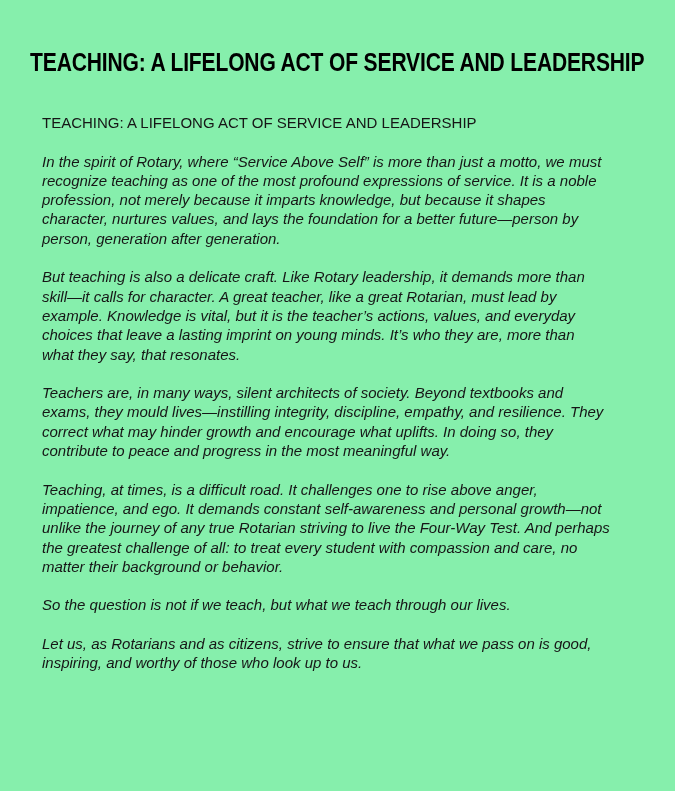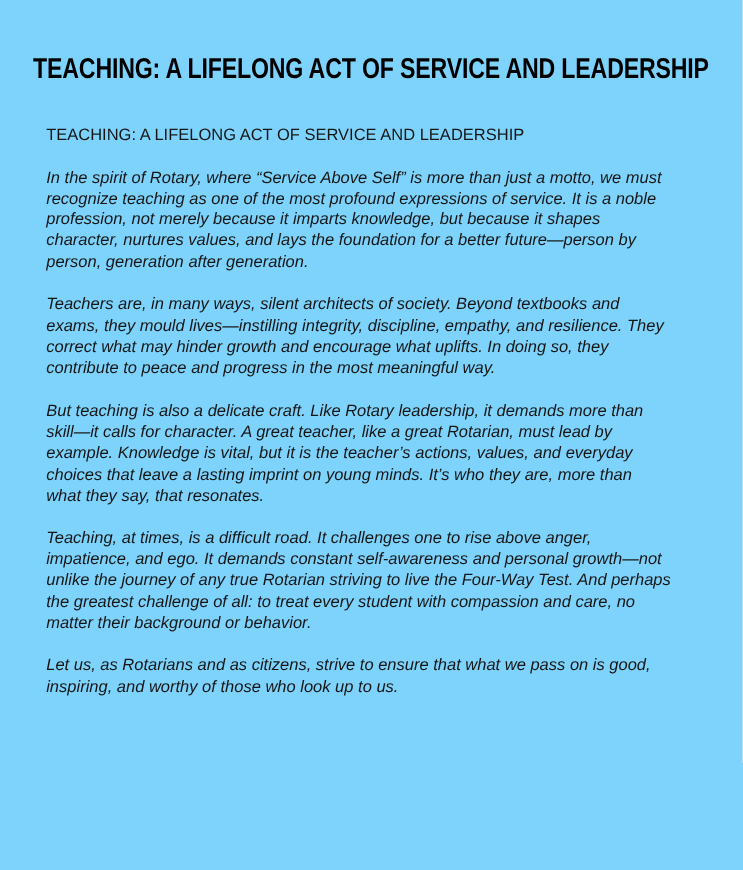--- a/index.html
+++ b/index.html
@@ -8,21 +8,21 @@
   }
   body {
     background: #ffffff;
     font-family: "Liberation Sans", sans-serif;
     color: #161616;
   }
   .page {
     position: relative;
     width: 675px;
     height: 791px;
-    background: #7dd3fc;
+    background: #86efac;
     overflow: hidden;
   }
   .title-wrap {
     display: flex;
     justify-content: center;
     padding-top: 46px;
   }
   .main-title {
     margin: 0;
     font-family: "Liberation Sans", sans-serif;
@@ -69,37 +69,38 @@
   <div class="doc-body">
 
     <p class="doc-heading">TEACHING: A LIFELONG ACT OF SERVICE AND LEADERSHIP</p>
 
     <p class="para">In the spirit of Rotary, where “Service Above Self” is more than just a motto, we must
 recognize teaching as one of the most profound expressions of service. It is a noble
 profession, not merely because it imparts knowledge, but because it shapes
 character, nurtures values, and lays the foundation for a better future—person by
 person, generation after generation.</p>
 
-    <p class="para">Teachers are, in many ways, silent architects of society. Beyond textbooks and
-exams, they mould lives—instilling integrity, discipline, empathy, and resilience. They
-correct what may hinder growth and encourage what uplifts. In doing so, they
-contribute to peace and progress in the most meaningful way.</p>
-
     <p class="para">But teaching is also a delicate craft. Like Rotary leadership, it demands more than
 skill—it calls for character. A great teacher, like a great Rotarian, must lead by
 example. Knowledge is vital, but it is the teacher’s actions, values, and everyday
 choices that leave a lasting imprint on young minds. It’s who they are, more than
 what they say, that resonates.</p>
+
+    <p class="para">Teachers are, in many ways, silent architects of society. Beyond textbooks and
+exams, they mould lives—instilling integrity, discipline, empathy, and resilience. They
+correct what may hinder growth and encourage what uplifts. In doing so, they
+contribute to peace and progress in the most meaningful way.</p>
 
     <p class="para">Teaching, at times, is a difficult road. It challenges one to rise above anger,
 impatience, and ego. It demands constant self-awareness and personal growth—not
 unlike the journey of any true Rotarian striving to live the Four-Way Test. And perhaps
 the greatest challenge of all: to treat every student with compassion and care, no
 matter their background or behavior.</p>
 
 
+    <p class="para">So the question is not if we teach, but what we teach through our lives.</p>
 
     <p class="para">Let us, as Rotarians and as citizens, strive to ensure that what we pass on is good,
 inspiring, and worthy of those who look up to us.</p>
 
   </div>
 
 </div>
 
 </body></html>

